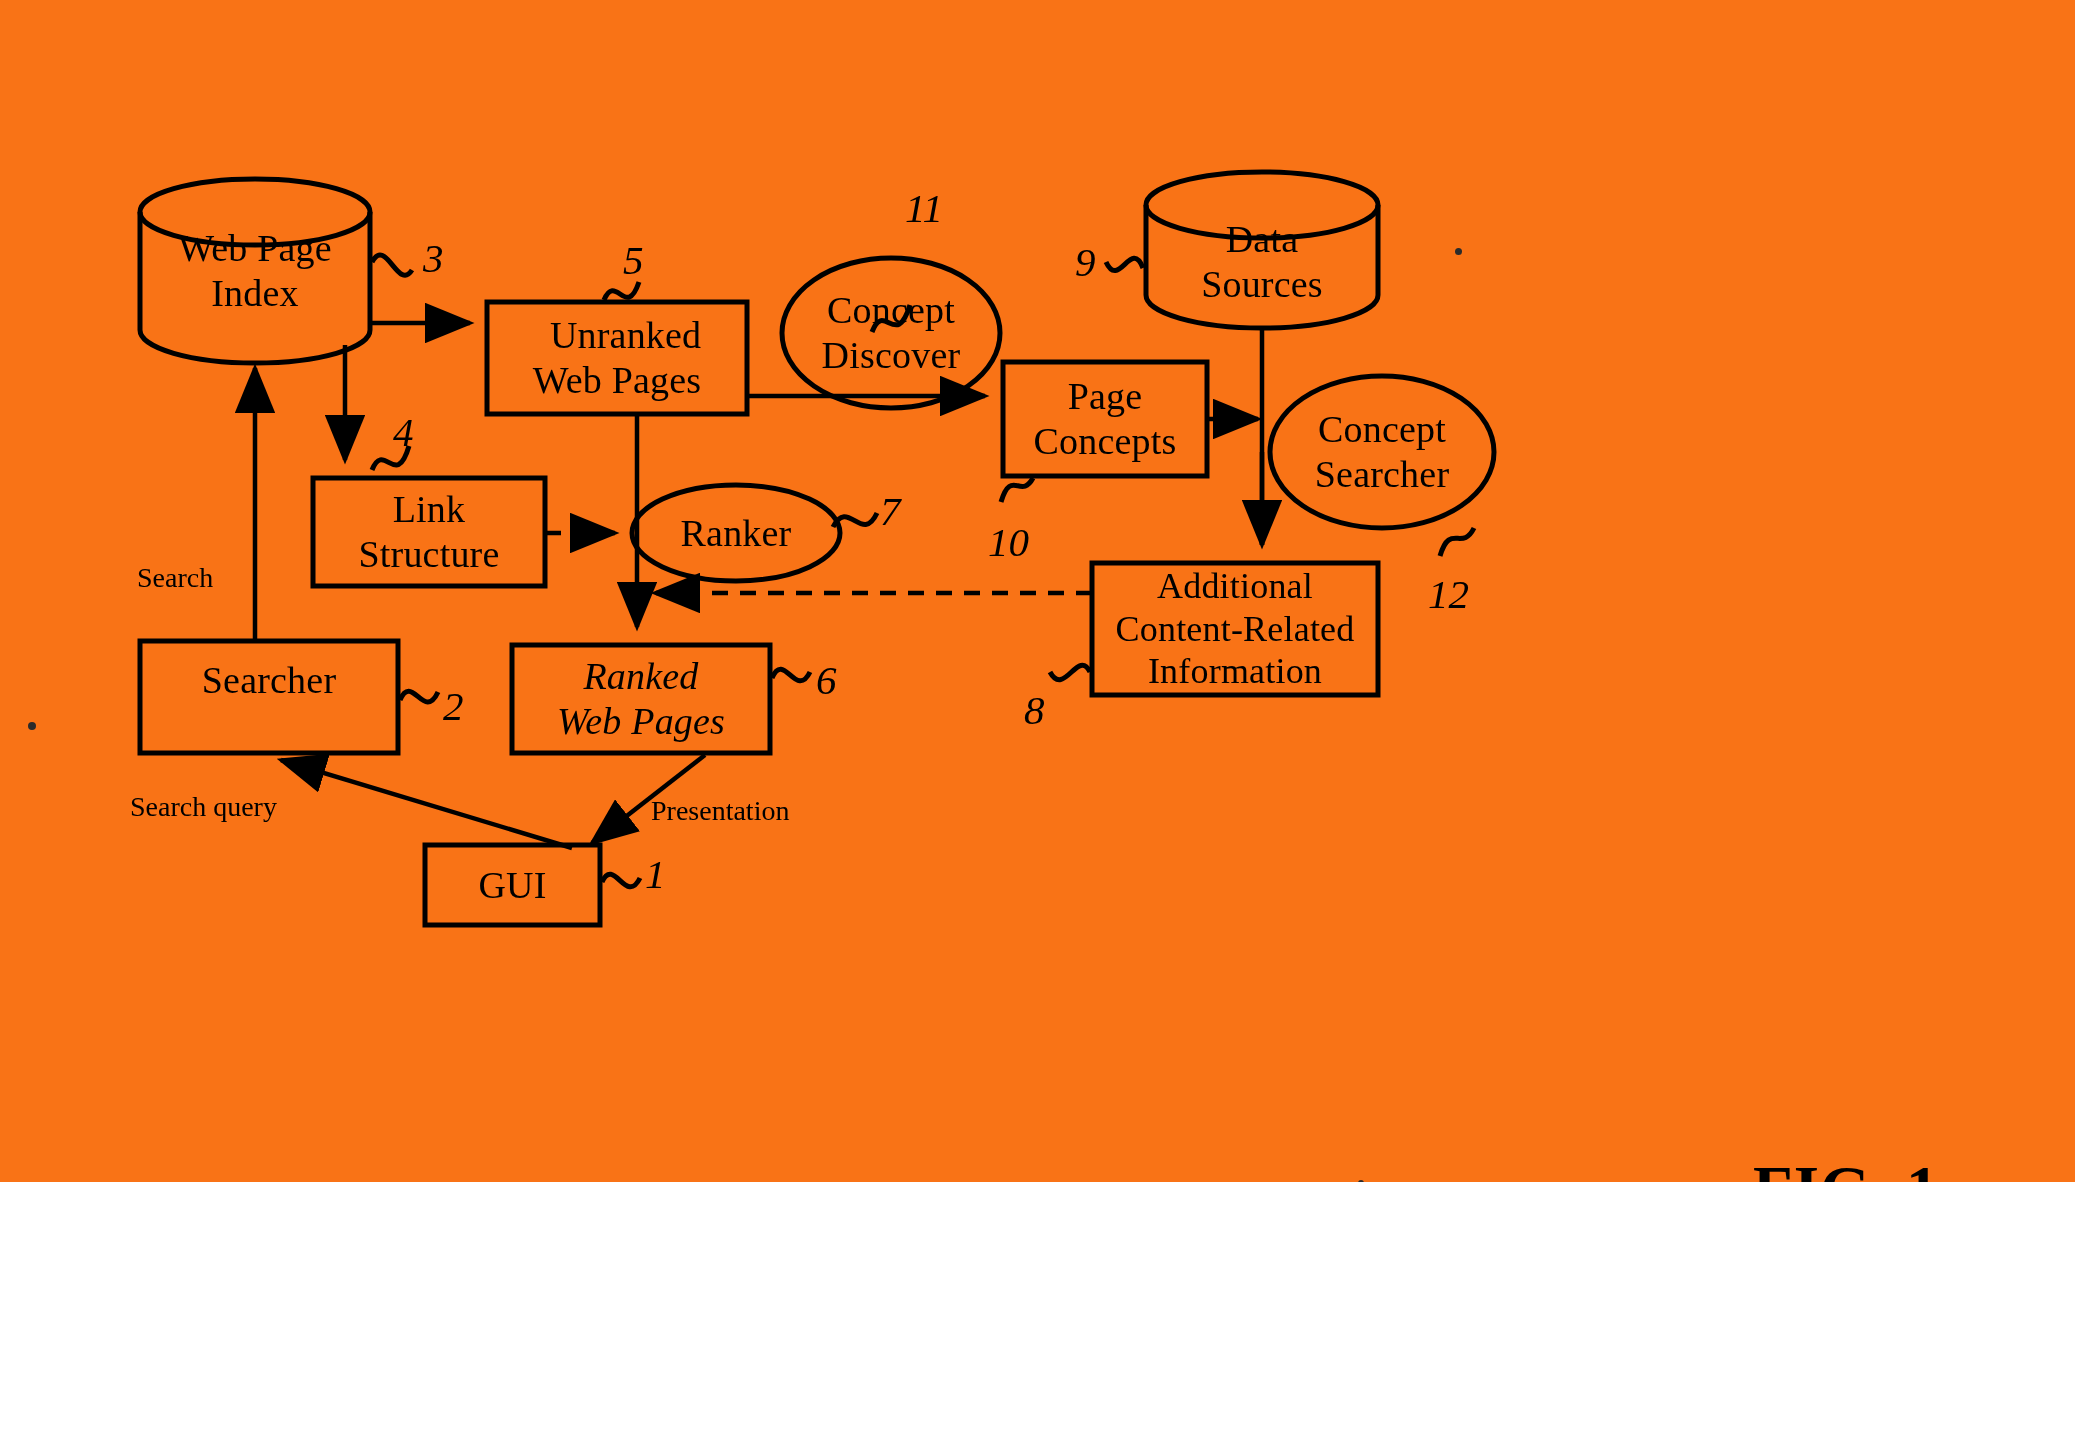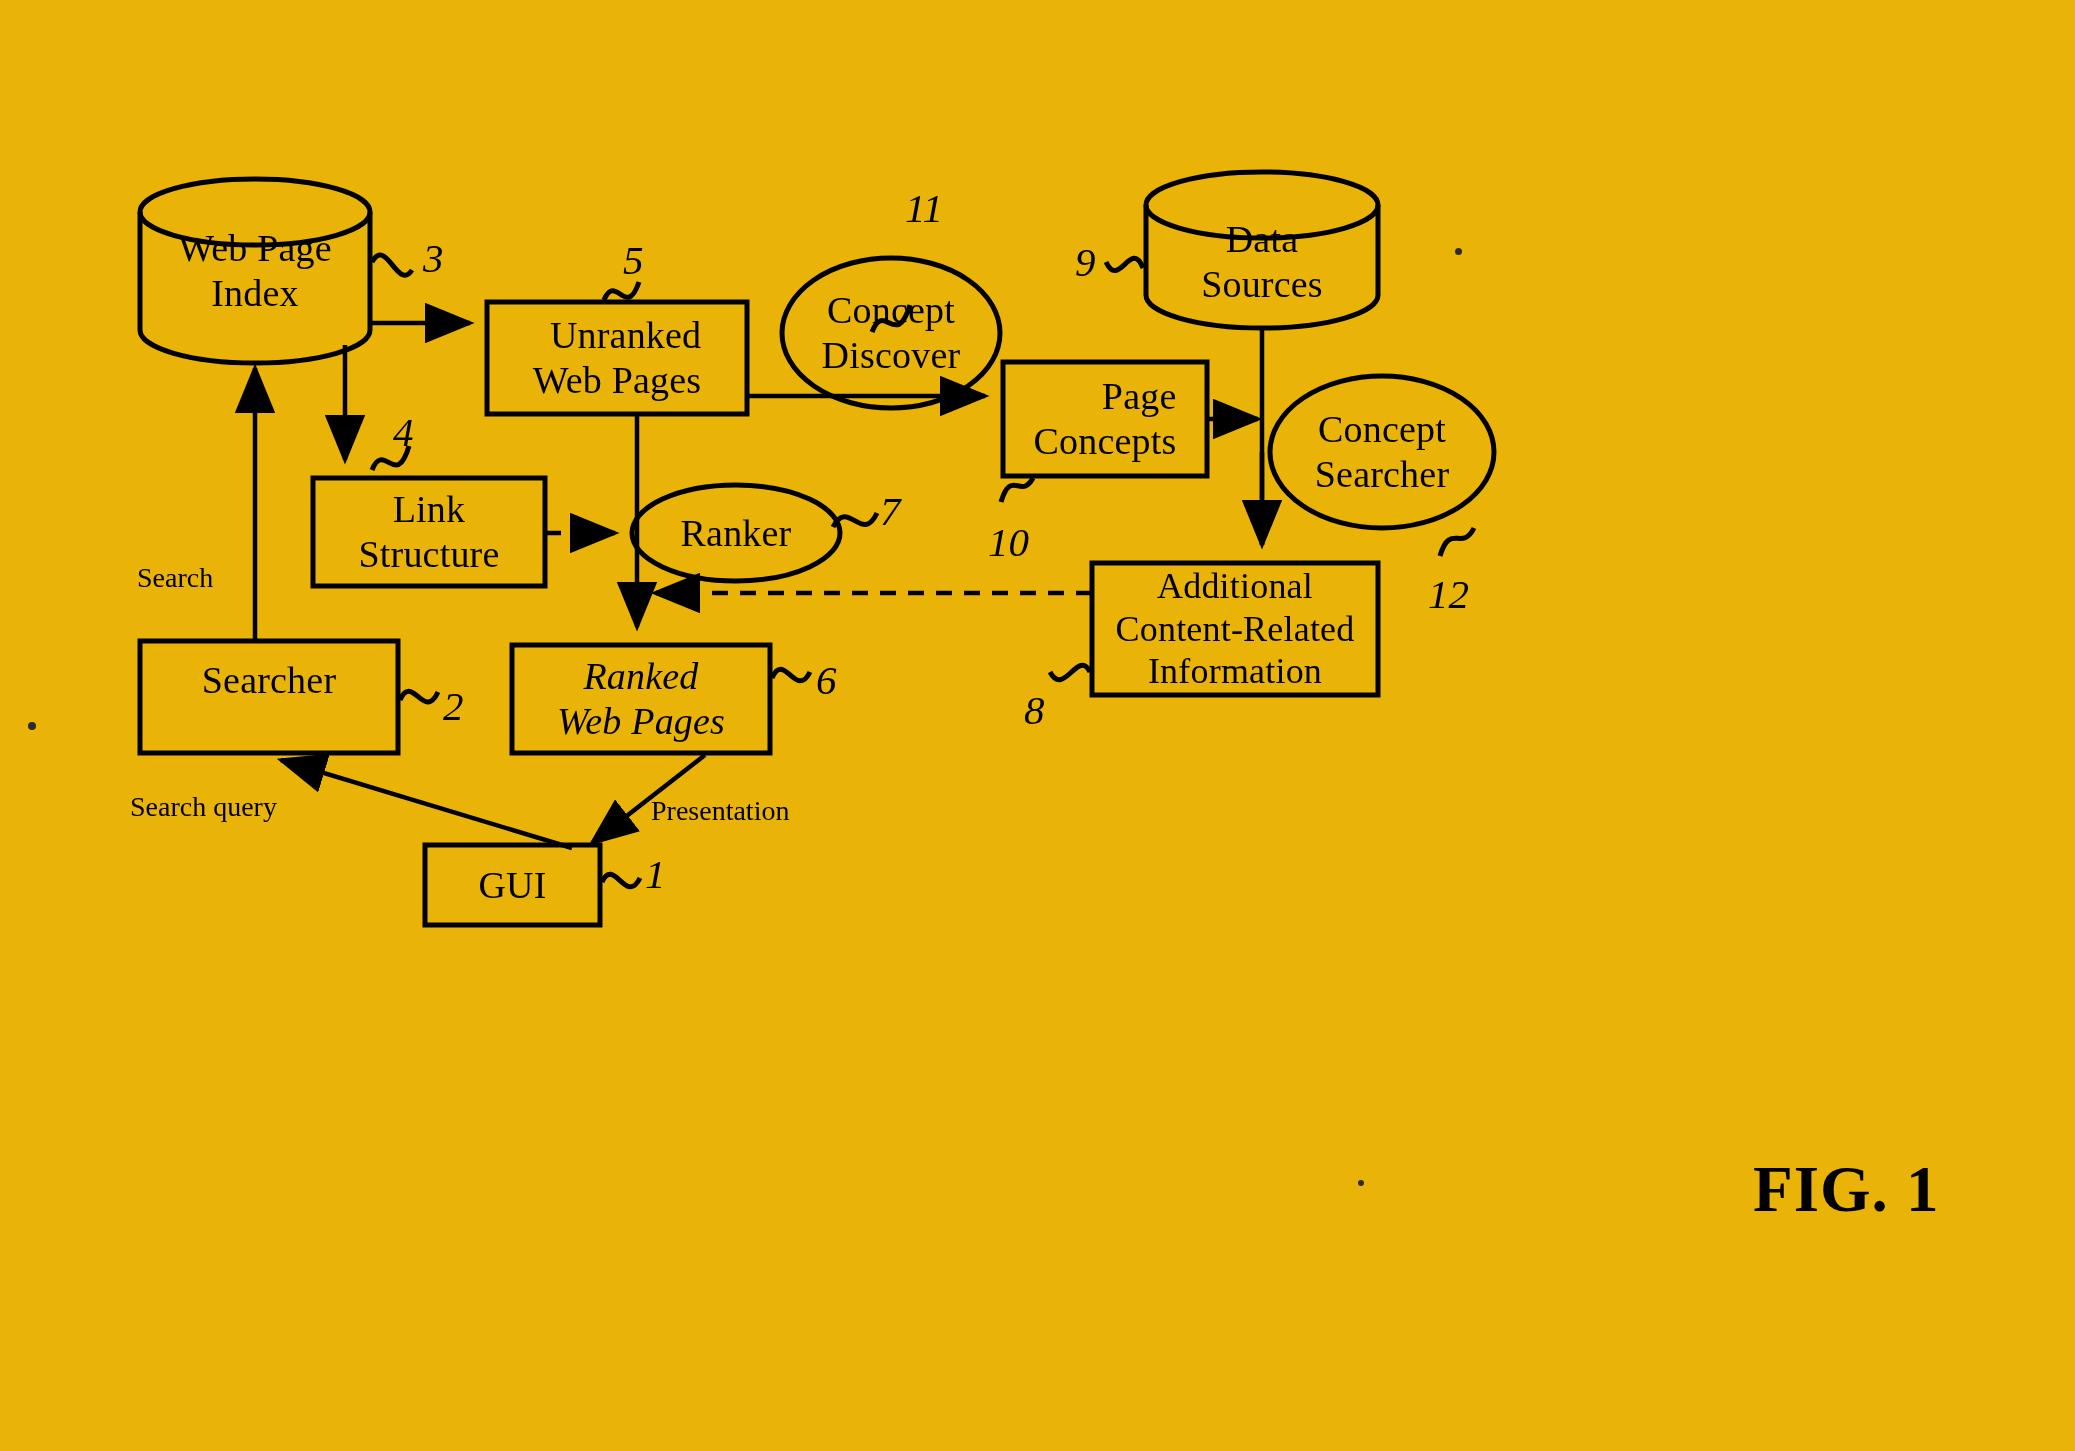--- a/index.html
+++ b/index.html
@@ -3,22 +3,22 @@
 <meta charset="utf-8">
 <style>
   html, body {
     margin: 0;
     padding: 0;
     background: #ffffff;
   }
   #figure-root {
     position: relative;
     width: 2075px;
-    height: 1451px;
-    background: #eab308;
+    height: 1182px;
+    background: #f97316;
     font-family: "Liberation Serif", "DejaVu Serif", serif;
     overflow: hidden;
   }
   .svg-layer {
     position: absolute;
     left: 0;
     top: 0;
     width: 2075px;
     height: 1451px;
   }
@@ -165,21 +165,21 @@
 
   <div class="node-label" style="left:487px; top:302px; width:260px; height:112px;text-align:right;">Unranked
 Web Pages</div>
 
   <div class="node-label" style="left:782px; top:258px; width:218px; height:150px;">Concept
 Discover</div>
 
   <div class="node-label" style="left:1146px; top:205px; width:232px; height:114px;">Data
 Sources</div>
 
-  <div class="node-label" style="left:1003px; top:362px; width:204px; height:114px;text-align:right;">Page
+  <div class="node-label" style="left:1003px; top:362px; width:204px; height:114px;">Page
 Concepts</div>
 
   <div class="node-label" style="left:1270px; top:376px; width:224px; height:152px;">Concept
 Searcher</div>
 
   <div class="node-label" style="left:313px; top:478px; width:232px; height:108px;">Link
 Structure</div>
 
   <div class="node-label" style="left:632px; top:485px; width:208px; height:96px;">Ranker</div>
 

